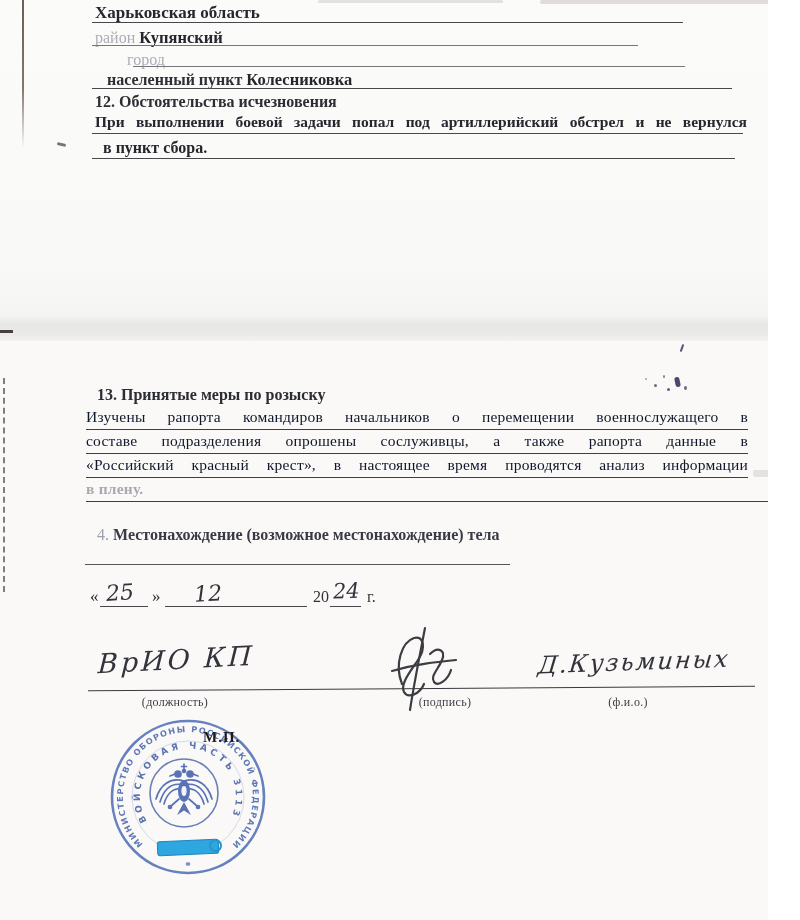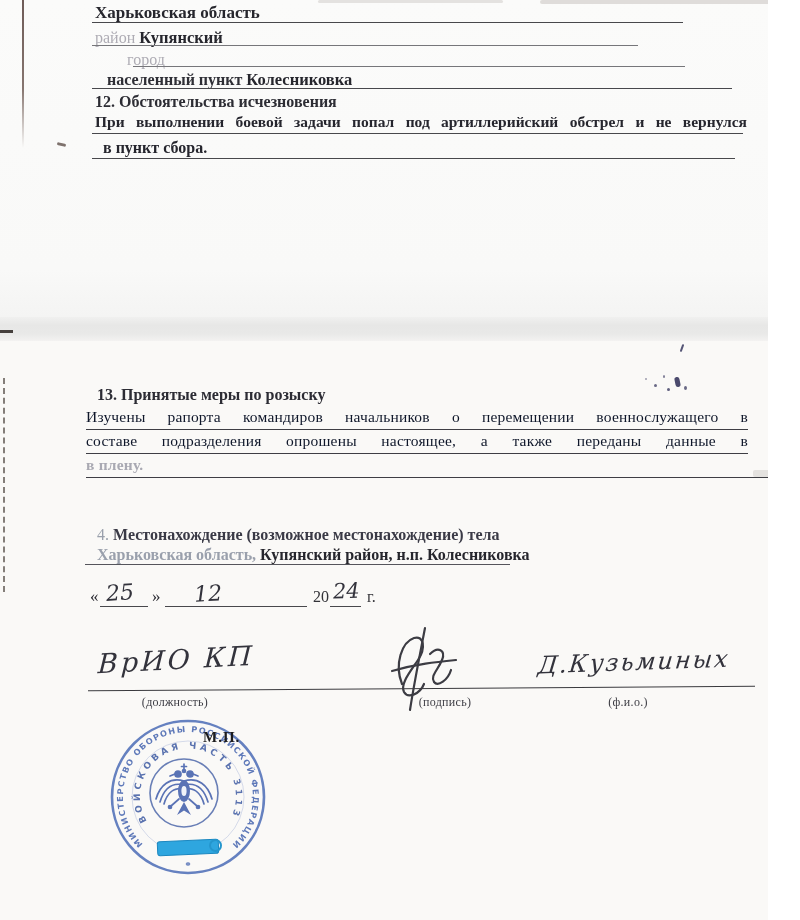--- a/index.html
+++ b/index.html
@@ -92,33 +92,30 @@
   <div class="speck" style="left:654px;top:384px;width:3px;height:3px;opacity:.7;"></div>
   <div class="speck" style="left:663px;top:375px;width:2px;height:3px;opacity:.6;"></div>
   <div class="speck" style="left:667px;top:388px;width:3px;height:3px;opacity:.75;"></div>
   <div class="speck" style="left:675px;top:377px;width:5px;height:10px;border-radius:3px;transform:rotate(-12deg);opacity:.85;"></div>
   <div class="speck" style="left:684px;top:386px;width:3px;height:4px;opacity:.7;"></div>
 
   <div class="abs fs16" style="left:97px;top:386px;font-weight:600;color:#2c2c34;">13.  Принятые меры по розыску</div>
 
   <div class="abs" style="left:86px;top:406px;width:662px;">
     <div class="para-line just">Изучены рапорта командиров начальников о перемещении военнослужащего в</div>
-    <div class="para-line just">составе подразделения опрошены настоящее, а также переданы данные в</div>
+    <div class="para-line just">составе подразделения опрошены сослуживцы, а также рапорта данные в</div>
+    <div class="para-line just">«Российский красный крест», в настоящее время проводятся анализ информации</div>
     <div class="para-line faded" style="width:684px;font-weight:600;color:#a9a9b2;">в плену.</div>
   </div>
 
   <div class="abs fs16" style="left:97px;top:526px;">
     <span class="faded2">4.</span>
     <span style="font-weight:600;color:#3a3a46;text-align:center;">Местонахождение (возможное местонахождение) тела</span>
   </div>
 
-  <div class="abs fs16" style="left:97px;top:546px;">
-    <span class="faded2" style="font-weight:600;">Харьковская область,</span>
-    <span class="filled">Купянский район, н.п. Колесниковка</span>
-  </div>
   <div class="abs line" style="left:85px;top:564px;width:425px;border-top-color:#55555c;"></div>
 
   <div class="abs fs17" style="left:90px;top:587px;">«</div>
   <div class="abs hand" style="left:106px;top:580px;font-size:22px;transform:rotate(-4deg);">25</div>
   <div class="abs line" style="left:100px;top:606px;width:48px;border-top-width:1.2px;"></div>
   <div class="abs fs17" style="left:152px;top:587px;">»</div>
   <div class="abs hand" style="left:194px;top:581px;font-size:22px;transform:rotate(-3deg);">12</div>
   <div class="abs line" style="left:165px;top:606px;width:142px;border-top-width:1.2px;"></div>
   <div class="abs fs16" style="left:313px;top:588px;color:#333338;">20</div>
   <div class="abs hand" style="left:333px;top:579px;font-size:21px;transform:rotate(-2deg);">24</div>

